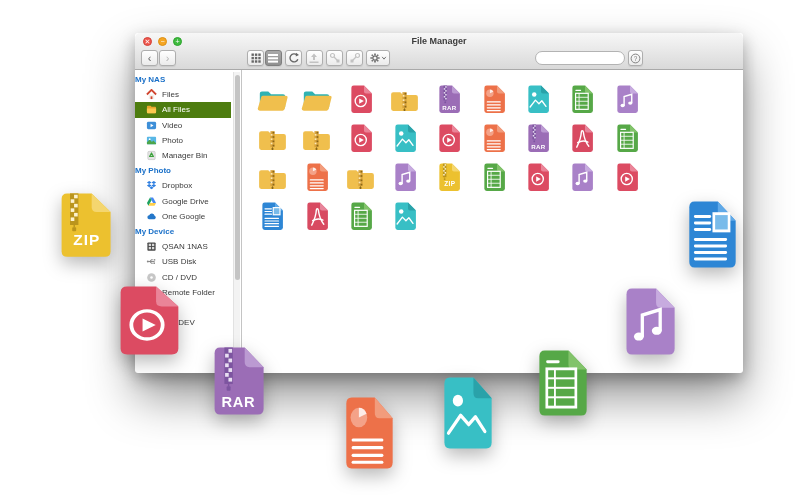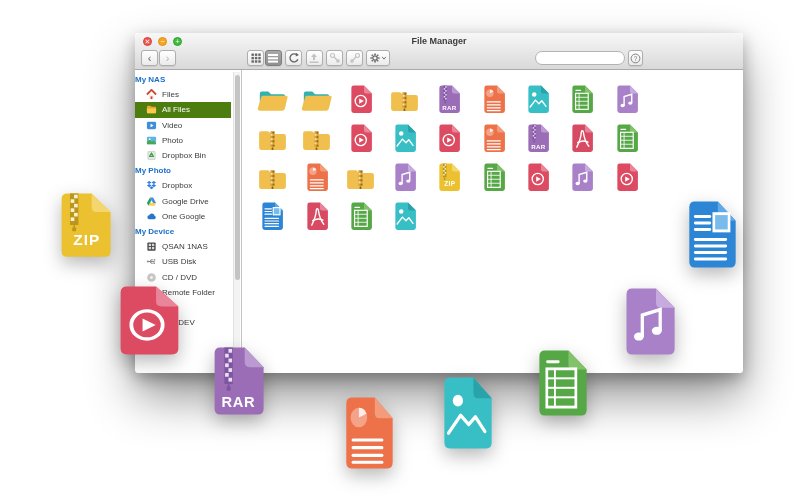--- a/index.html
+++ b/index.html
@@ -183,21 +183,21 @@
               <path d="M1 8l3-3 2.5 2.5L8 6l3 3v1H1z" fill="#4ca64c"></path>
               <circle cx="4" cy="4.5" r="1" fill="#fff"></circle>
             </svg>
             <span>Photo</span>
           </div>
           <div class="side-item">
             <svg width="11" height="11" viewBox="0 0 12 12">
               <rect x="2" y="1.5" width="8" height="9" rx="1.2" fill="#e5e5e5" stroke="#b9b9b9" stroke-width=".6"></rect>
               <path d="M6 3.2 3.9 7h4.2z" fill="none" stroke="#3da23d" stroke-width="1.3" stroke-linejoin="round"></path>
             </svg>
-            <span>Dropbox Bin</span>
+            <span>Manager Bin</span>
           </div>
           <div class="side-header">My Photo</div>
           <div class="side-item">
             <svg width="11" height="11" viewBox="0 0 12 12">
               <g fill="#2f7fe0">
                 <path d="M3.5 1 6 2.7 3.5 4.4 1 2.7z"></path>
                 <path d="M8.5 1 11 2.7 8.5 4.4 6 2.7z"></path>
                 <path d="M3.5 4.4 6 6.1 3.5 7.8 1 6.1z"></path>
                 <path d="M8.5 4.4 11 6.1 8.5 7.8 6 6.1z"></path>
                 <path d="M3.7 8.4 6 10 8.3 8.4 6 6.9z"></path>

